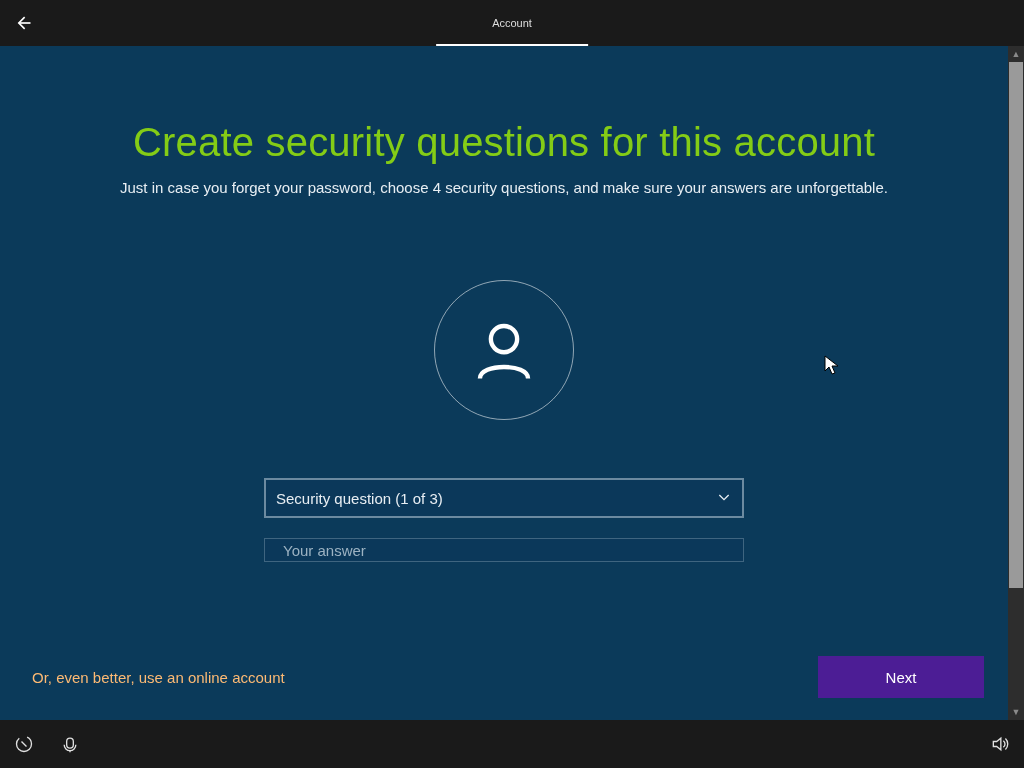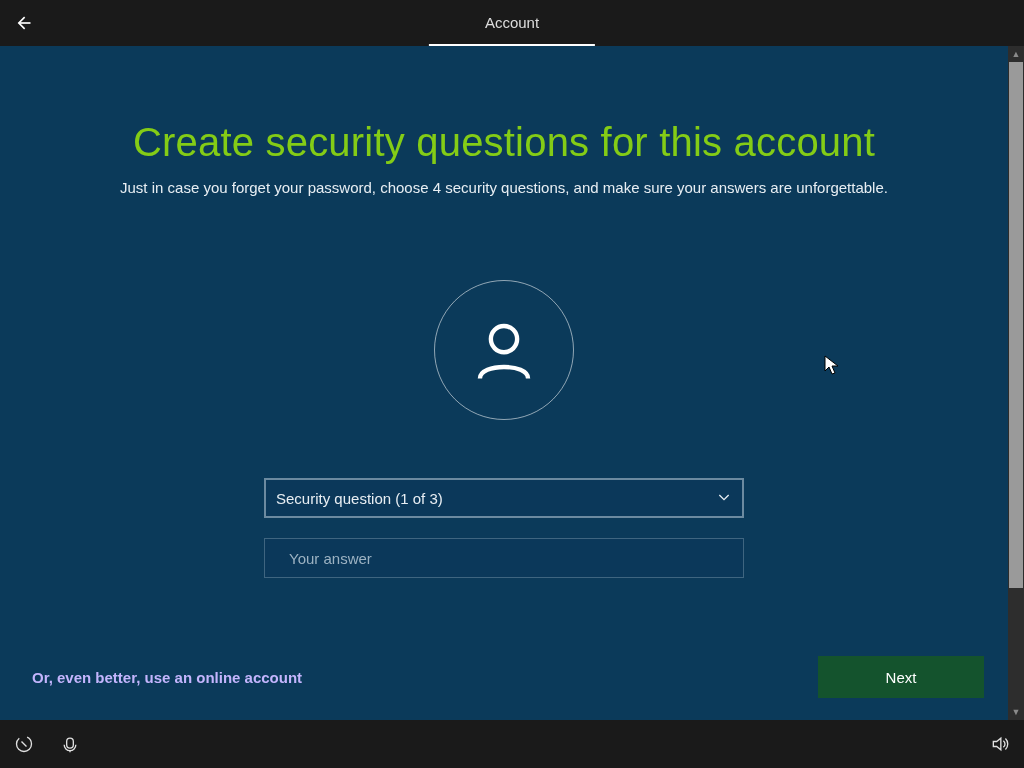--- a/index.html
+++ b/index.html
@@ -27,21 +27,21 @@
       left: 50%;
       transform: translateX(-50%);
       top: 0;
       height: 46px;
       display: flex;
       align-items: center;
       justify-content: center;
     }
     .tab {
       color: #ddd;
-      font-size: 15px;
+      font-size: 11px;
       height: 46px;
       display: flex;
       align-items: center;
       padding: 0 56px;
       border-bottom: 3px solid #fff;
       position: relative;
       top: 1px;
     }
 
     
@@ -112,53 +112,53 @@
       padding: 0 10px;
       justify-content: space-between;
       color: #e8eef3;
       font-size: 15px;
       cursor: pointer;
       gap: 9px;
     }
     .select-row .chev svg { width: 16px; height: 16px; }
     .input-row {
       margin-top: 20px;
-      height: 40px;
+      height: 24px;
       border: 1px solid #3f6580;
       background: #0b385a;
       display: flex;
       align-items: center;
-      padding: 0 24px;
+      padding: 0 18px;
     }
     .input-row input {
       width: 100%;
       background: transparent;
       border: none;
       outline: none;
       color: #e8eef3;
       font-size: 15px;
       font-family: inherit;
     }
     .input-row input::placeholder { color: #9cb2c2; }
 
     .footer-row {
       position: absolute;
       left: 32px; right: 24px; bottom: 22px;
       display: flex;
       align-items: center;
       justify-content: space-between;
     }
     .online-link {
-      color: #c4b5fd;
-      font-size: 15px;
-      font-weight: 700;
+      color: #fdba74;
+      font-size: 15px;
+      font-weight: 400;
       cursor: pointer;
     }
     .next-btn {
-      background: #14532d;
+      background: #4c1d95;
       color: #fff;
       font-size: 15px;
       border: none;
       padding: 0;
       width: 166px;
       height: 42px;
       cursor: pointer;
       font-family: inherit;
     }
 

